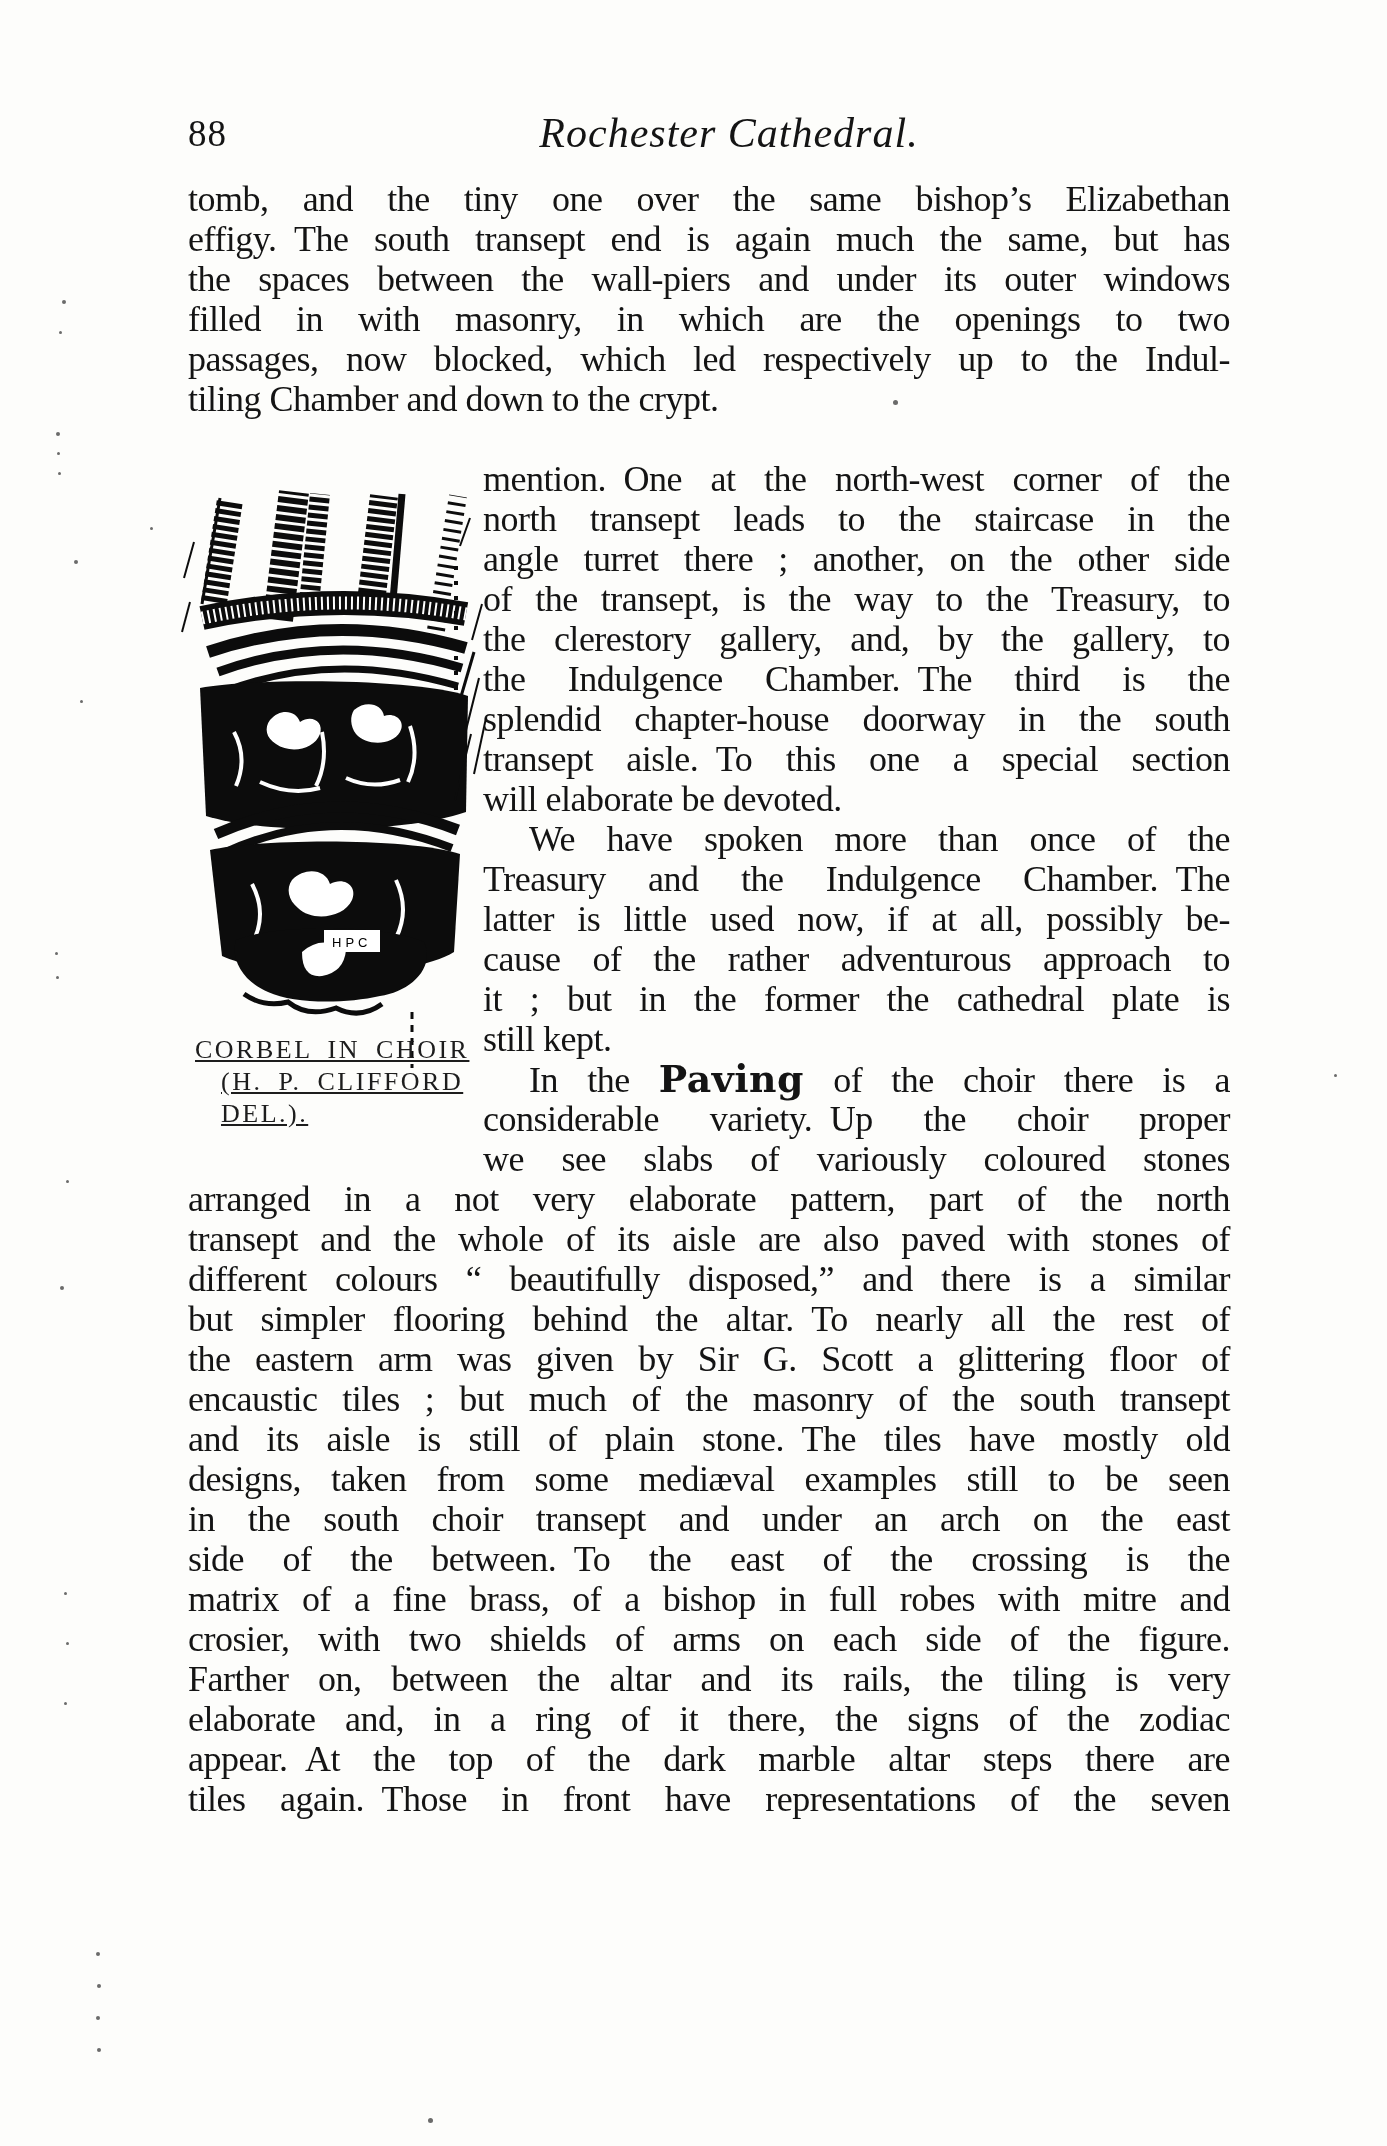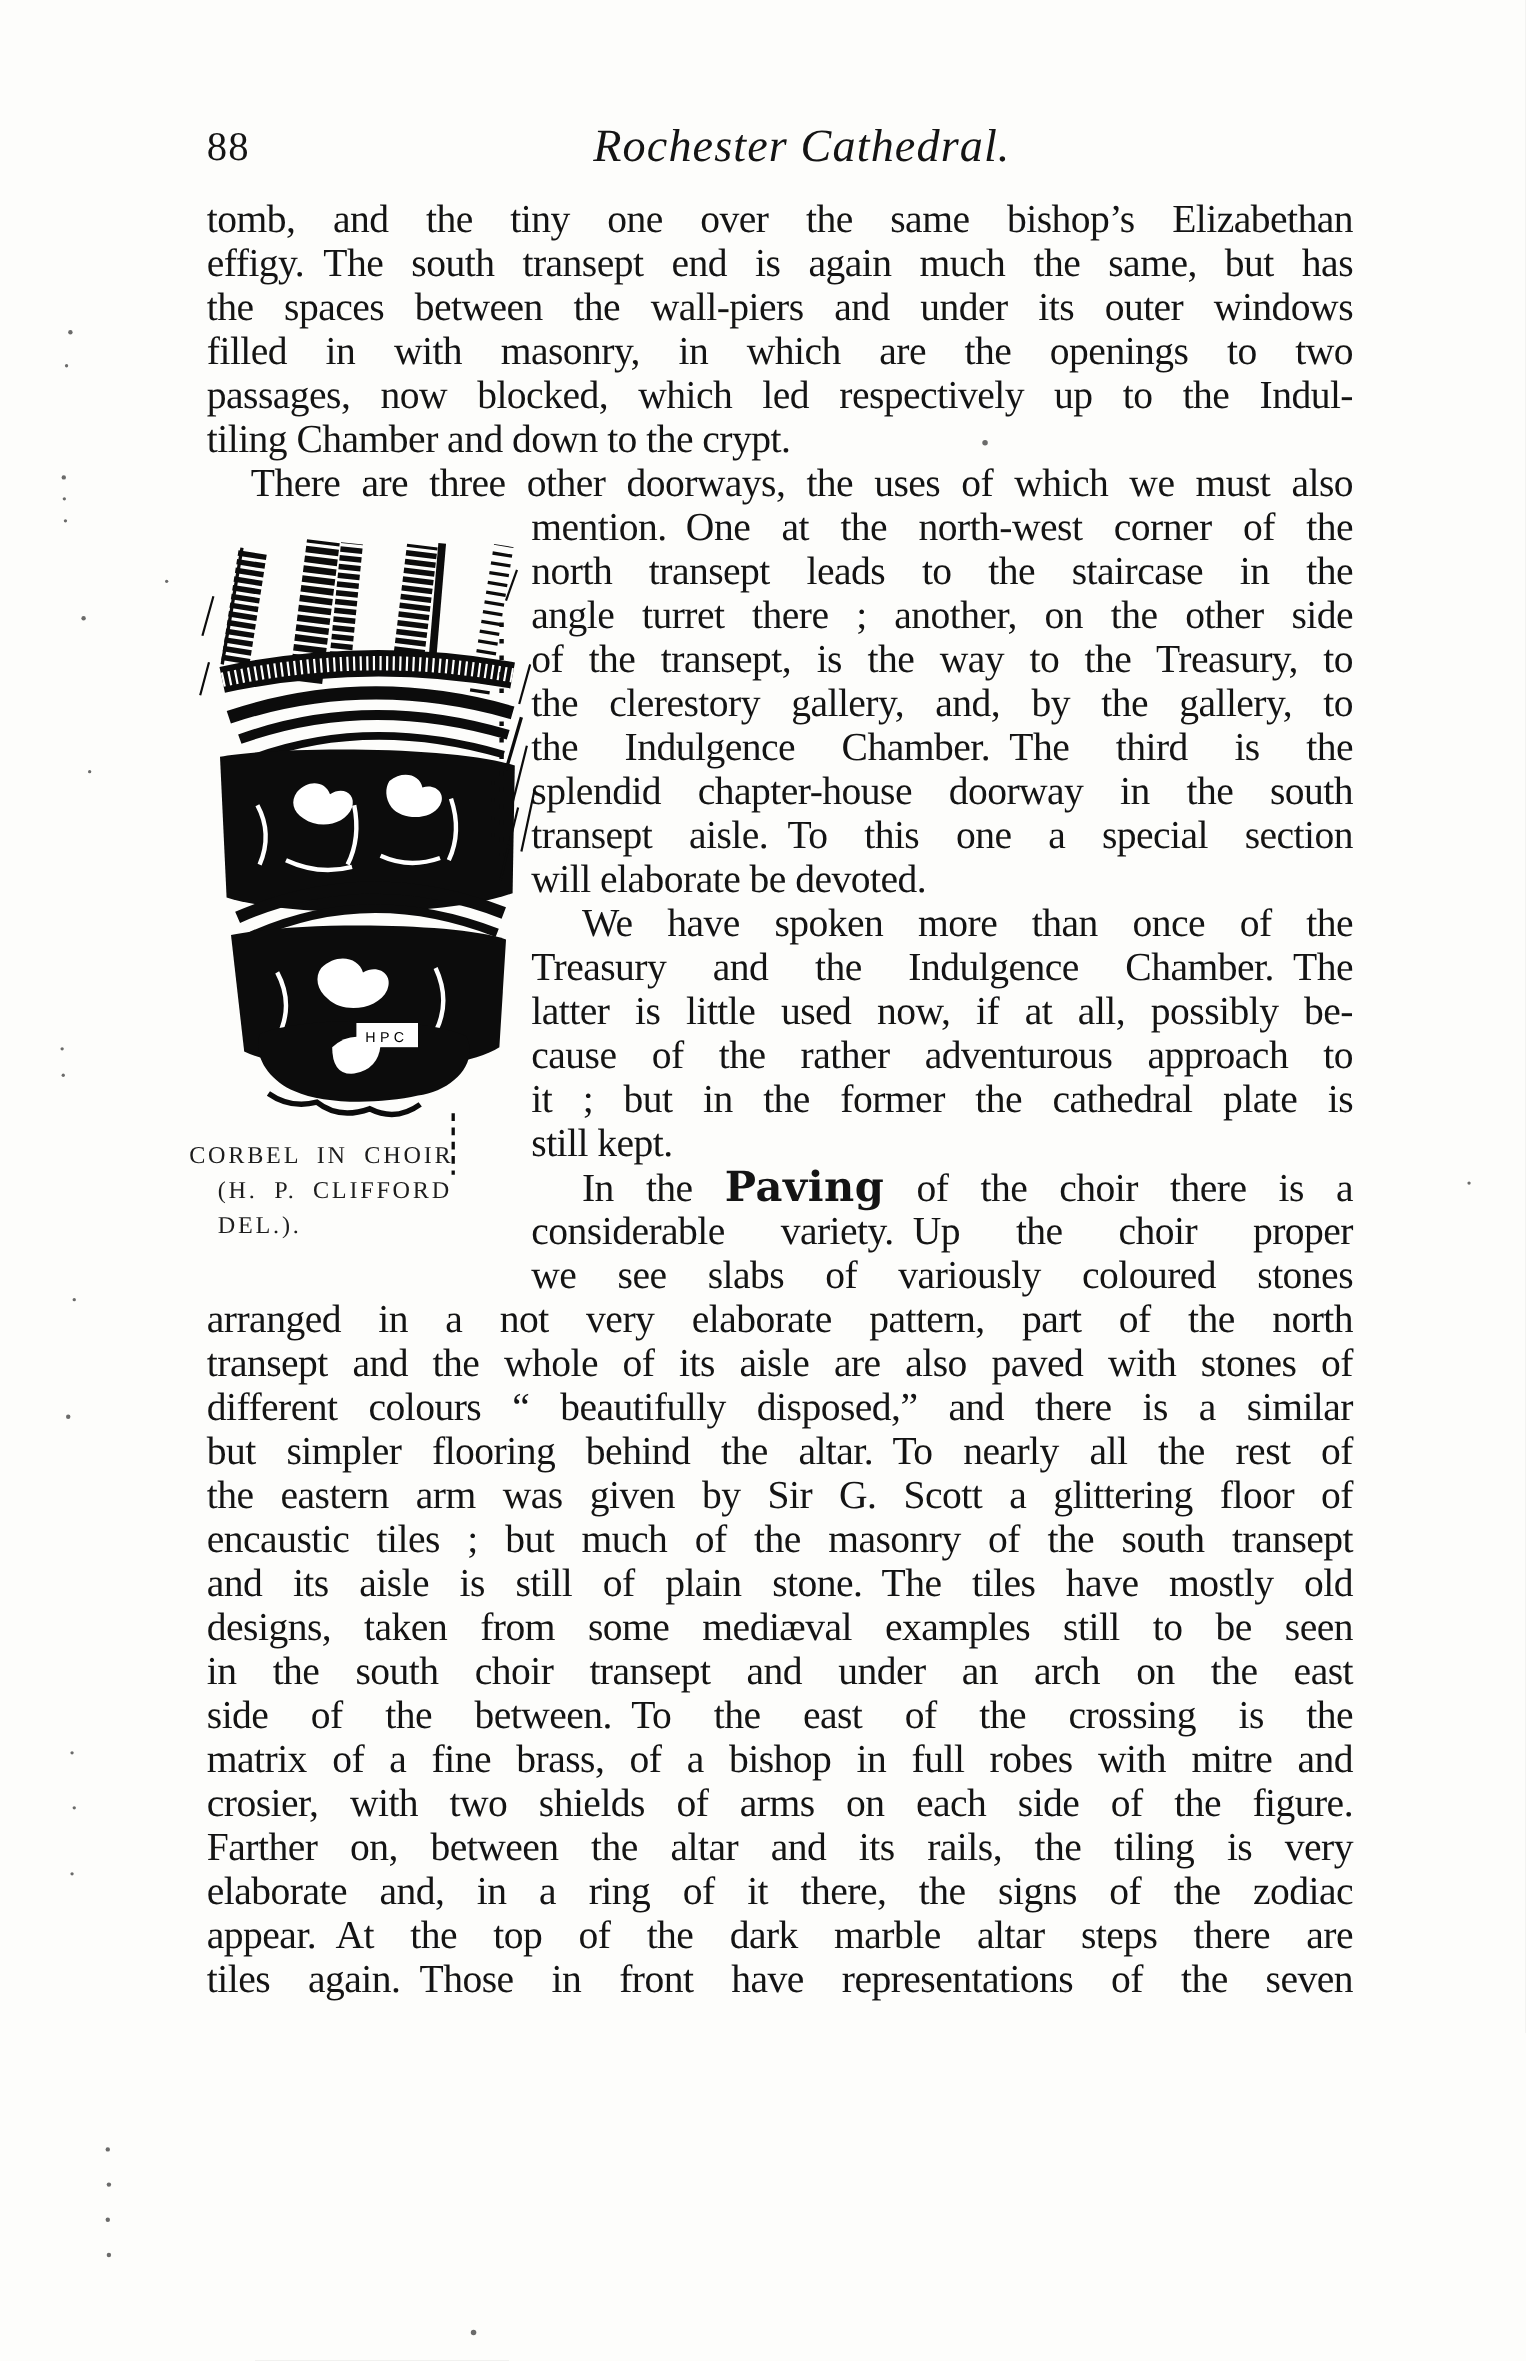--- a/index.html
+++ b/index.html
@@ -32,44 +32,43 @@
   .line.end{ text-align-last:left; }
   .line.ind{ text-indent:40px; }
   #block-wrap .line.ind{ text-indent:46px; }
   .paving{
     font-family:"DejaVu Serif", serif; font-weight:700;
     font-size:1.05em; letter-spacing:0.5px;
   }
   
   .figure-svg{ position:absolute; left:174px; top:482px; pointer-events:none; }
   .figure-caption{
-    position:absolute; left:172px; top:1034px; width:300px;
-    font-size:22px; line-height:32px; letter-spacing:2.5px;
-    color:#1d1d1d; word-spacing:7px; white-space:nowrap;
+    position:absolute; left:195px; top:1034px; width:300px;
+    font-size:26px; line-height:32px; letter-spacing:2.5px;
+    color:#1d1d1d; word-spacing:7px; white-space:nowrap;text-decoration:underline;
   }
   .figure-caption .cap2, .figure-caption .cap3{ padding-left:26px; }
   
   .speck{ position:absolute; background:#3a3a3a; border-radius:50%; opacity:.75; }
 </style>
 </head>
 <body>
 
 <div class="page">
 
   <div class="pageno">88</div>
   <div class="running-title">Rochester Cathedral.</div>
 
   <div class="textblock" id="block-top">
       <div class="line">tomb, and the tiny one over the same bishop’s Elizabethan</div>
       <div class="line">effigy. The south transept end is again much the same, but has</div>
       <div class="line">the spaces between the wall-piers and under its outer windows</div>
       <div class="line">filled in with masonry, in which are the openings to two</div>
       <div class="line">passages, now blocked, which led respectively up to the Indul-</div>
       <div class="line end">tiling Chamber and down to the crypt.</div>
-      <div class="line ind">There are three other doorways, the uses of which we must also</div>
     </div>
   <div class="textblock" id="block-wrap">
       <div class="line">mention. One at the north-west corner of the</div>
       <div class="line">north transept leads to the staircase in the</div>
       <div class="line">angle turret there ; another, on the other side</div>
       <div class="line">of the transept, is the way to the Treasury, to</div>
       <div class="line">the clerestory gallery, and, by the gallery, to</div>
       <div class="line">the Indulgence Chamber. The third is the</div>
       <div class="line">splendid chapter-house doorway in the south</div>
       <div class="line">transept aisle. To this one a special section</div>

